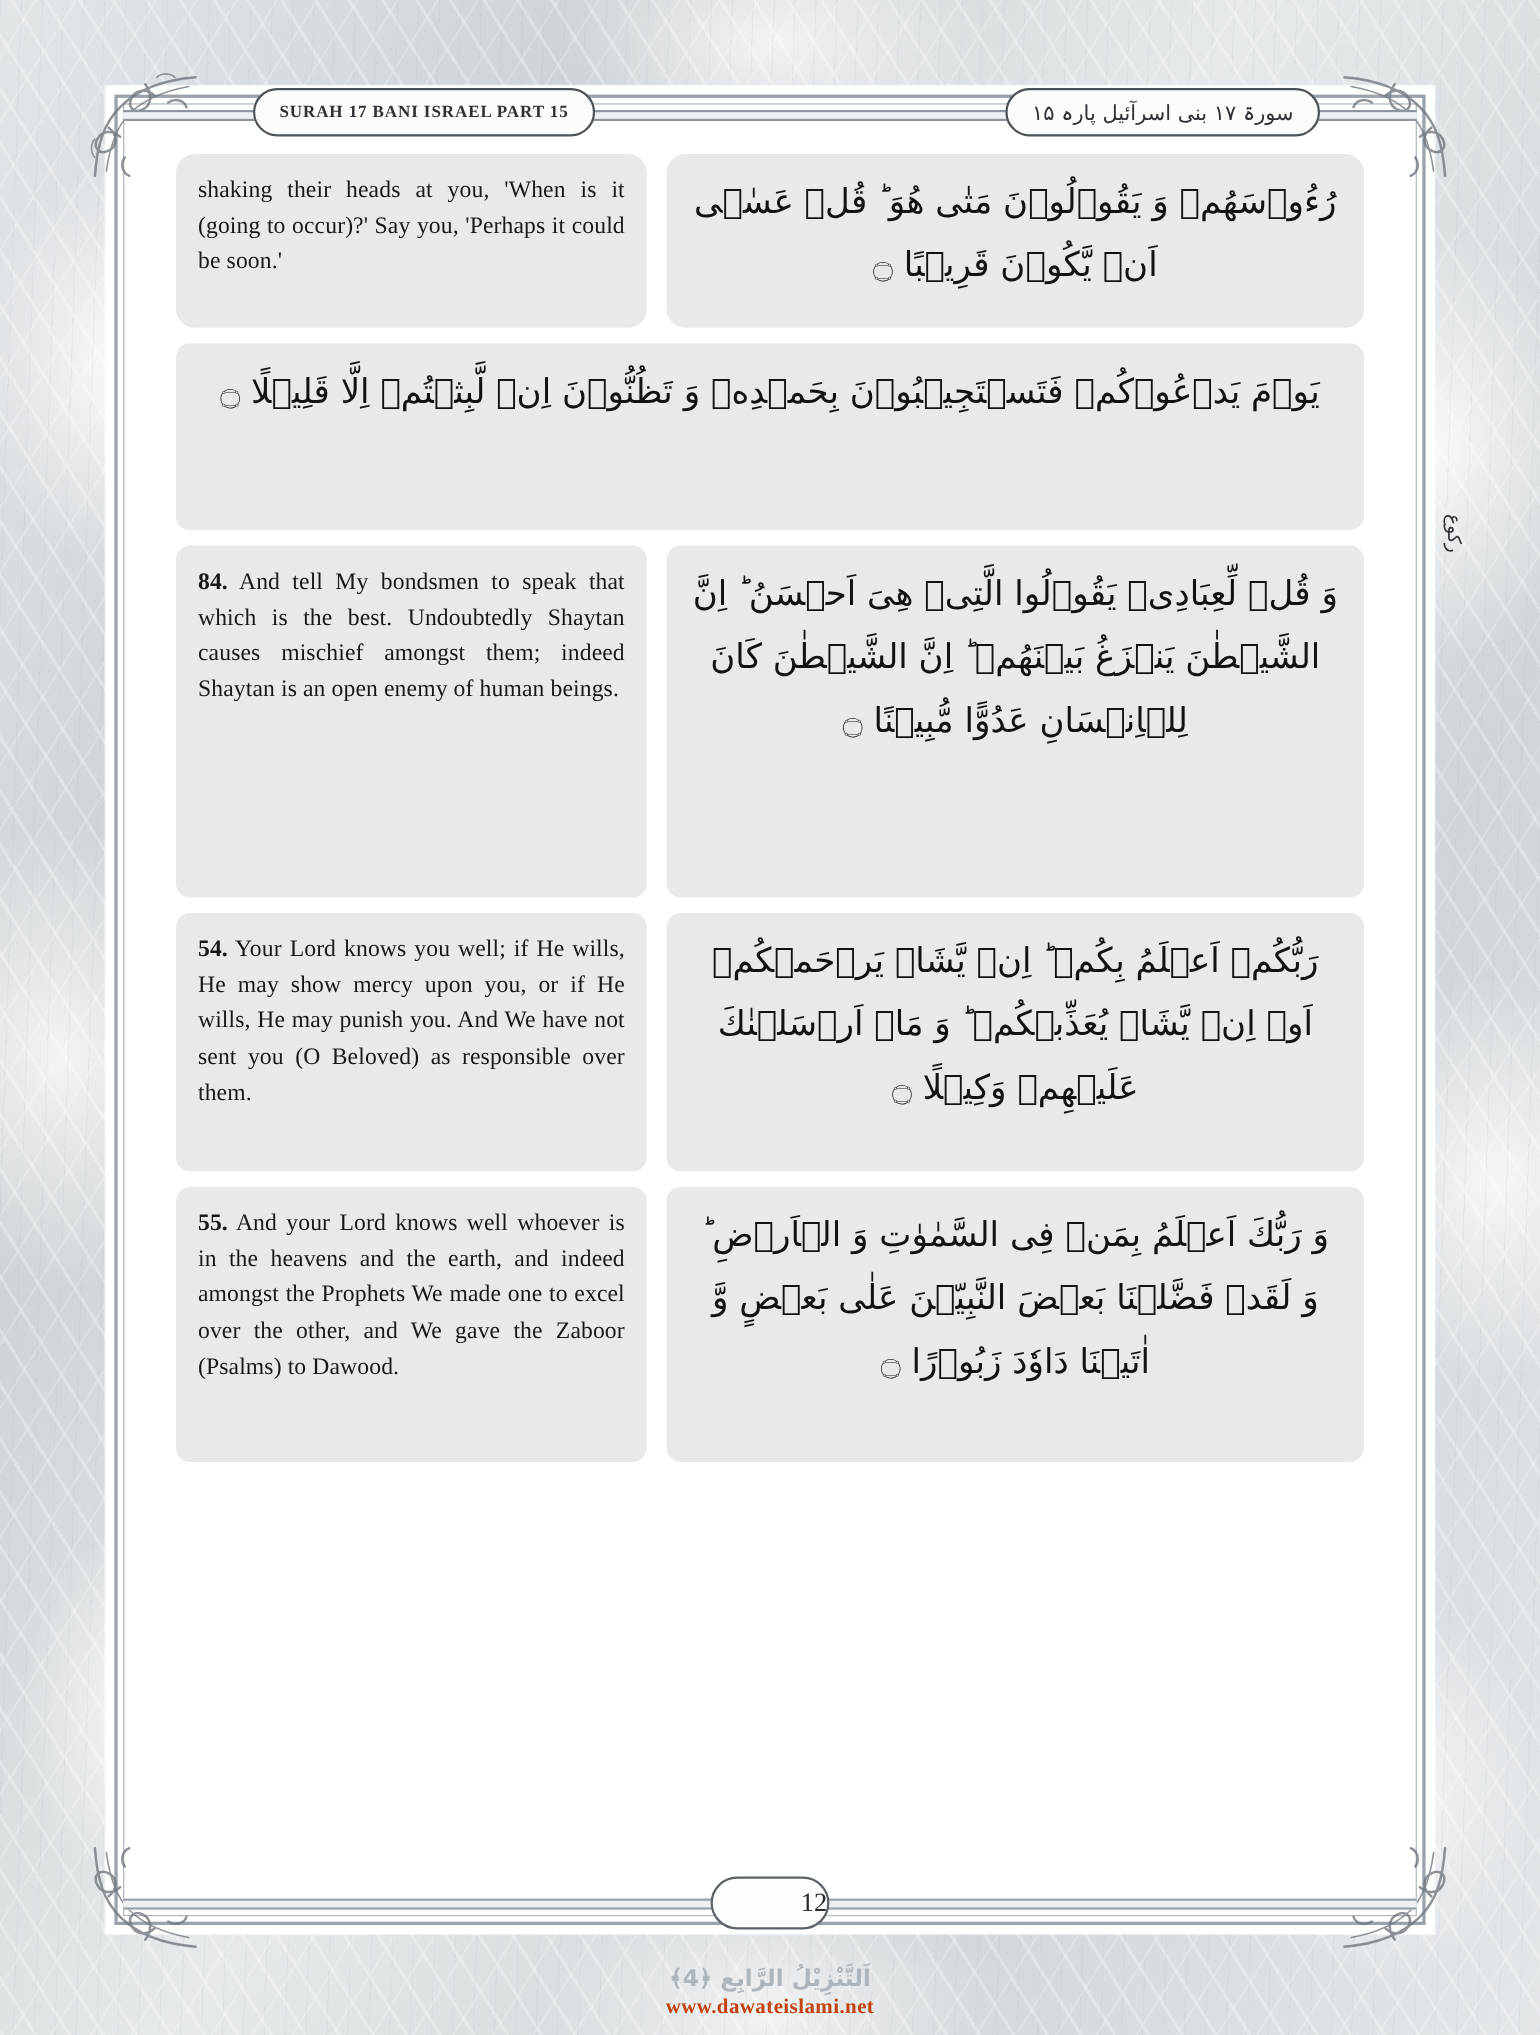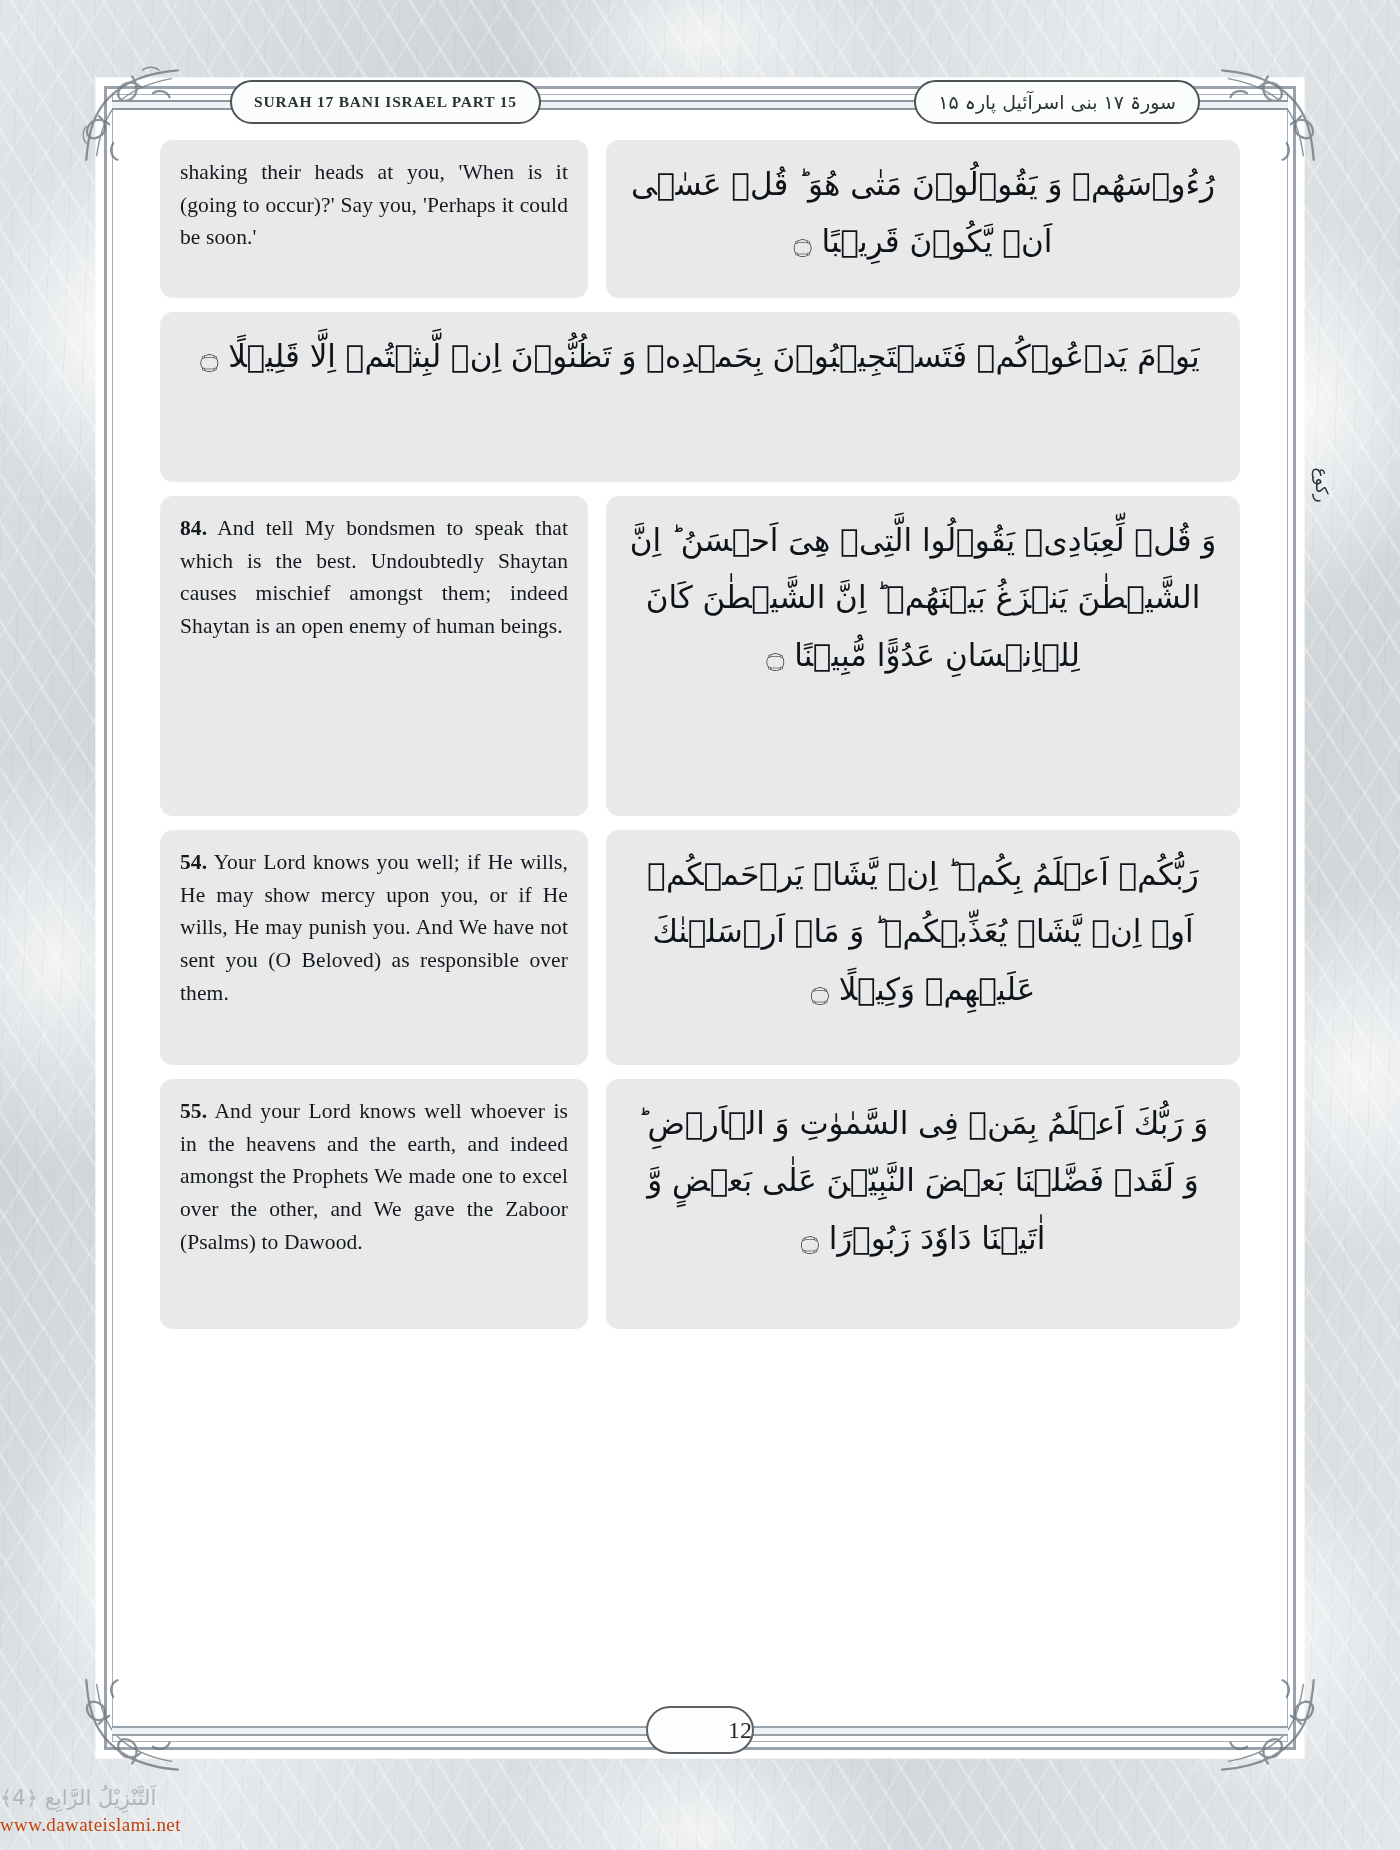--- a/index.html
+++ b/index.html
@@ -138,21 +138,21 @@
     direction:rtl;
     text-align:center;
     font-family:"DejaVu Sans", sans-serif;
     font-size:31px;
     line-height:1.85;
     color:#101316;
   }
   .vnum{font-weight:700;}
 
   
-  .row-0 .cell{min-height:158px;}
+  .row-0 .cell{min-height:158px;border-radius:17px;}
   .row-1 .cell{min-height:170px;}
   .row-2 .cell{min-height:320px;}
   .row-3 .cell{min-height:235px;}
   .row-4 .cell{min-height:250px;}
 
   
   .footer{
     position:absolute;left:112px;right:112px;bottom:96px;height:46px;
   }
   .frule{
@@ -162,21 +162,22 @@
   }
   .pagecap{
     position:absolute;left:50%;top:-2px;transform:translateX(-50%);
     min-width:104px;height:44px;
     display:flex;align-items:center;justify-content:flex-end;
     border:2.5px solid #5b6268;border-radius:24px;background:#fdfdfd;
     font-family:"Liberation Serif", serif;font-size:24px;color:#25292c;
   }
   .footer-meta{
     position:absolute;left:0;right:0;bottom:14px;
-    text-align:left;
+    text-align:center;
+    font-weight:bold;
   }
   .foot-ar{
     font-family:"DejaVu Sans", sans-serif;
     font-size:21px;color:#aeb6bd;direction:rtl;margin-bottom:4px;
   }
   .foot-url{
     font-family:"Liberation Serif", serif;
     font-size:19px;color:#c2410c;letter-spacing:.4px;
   }
 </style>

